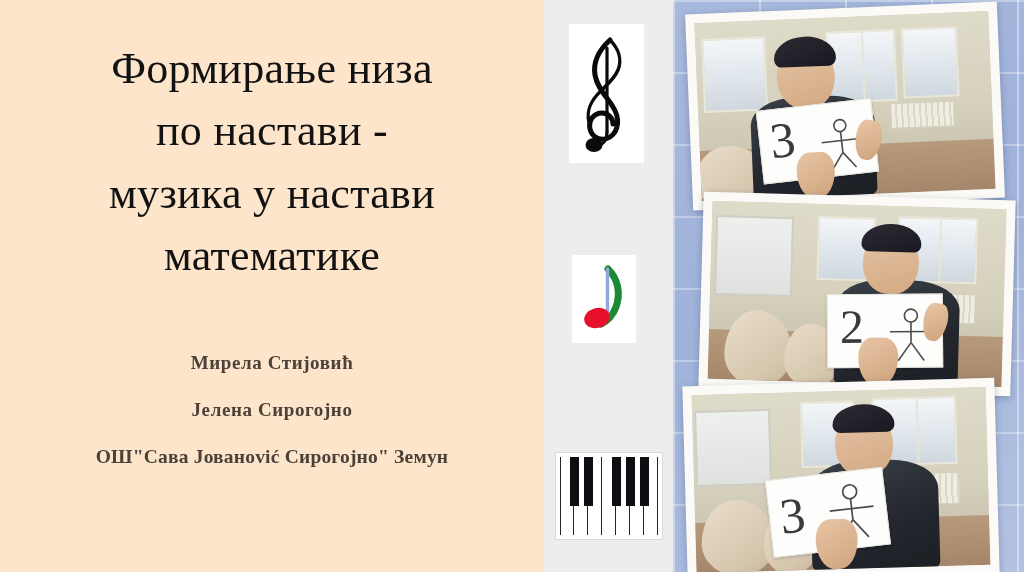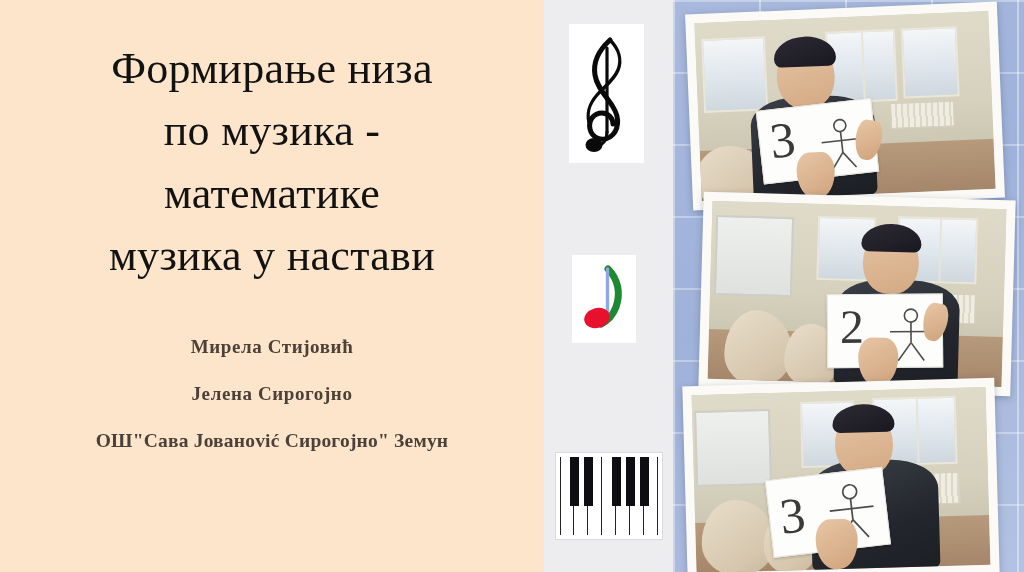--- a/index.html
+++ b/index.html
@@ -33,21 +33,21 @@
   .title-line {
     font-family: "Liberation Serif", serif;
     font-size: 44px;
     line-height: 1.42;
     color: #121212;
     letter-spacing: 0.3px;
     white-space: nowrap;
   }
   .author-block {
     position: absolute;
-    left: 0; top: 336px;
+    left: 0; top: 352px;
     width: 544px;
     text-align: center;
   }
   .author-line {
     font-family: "Liberation Serif", serif;
     font-weight: bold;
     font-size: 19px;
     color: #4b4138;
     letter-spacing: 0.6px;
     margin-bottom: 25px;
@@ -230,23 +230,23 @@
 </style>
 </head>
 <body>
 
 <div id="slide">
 
   <div class="panel-title">
 
     <div class="title-block">
       <div class="title-line">Формирање низа</div>
-      <div class="title-line">по музика -</div>
+      <div class="title-line">по настави -</div>
+      <div class="title-line">музика у настави</div>
       <div class="title-line">математике</div>
-      <div class="title-line">музика у настави</div>
     </div>
 
     <div class="author-block">
       <div class="author-line">Мирела Стијовић</div>
       <div class="author-line">Јелена Сирогојно</div>
       <div class="author-line school">ОШ"Сава Јованović Сирогојно"  Земун</div>
     </div>
 
   </div>
 

